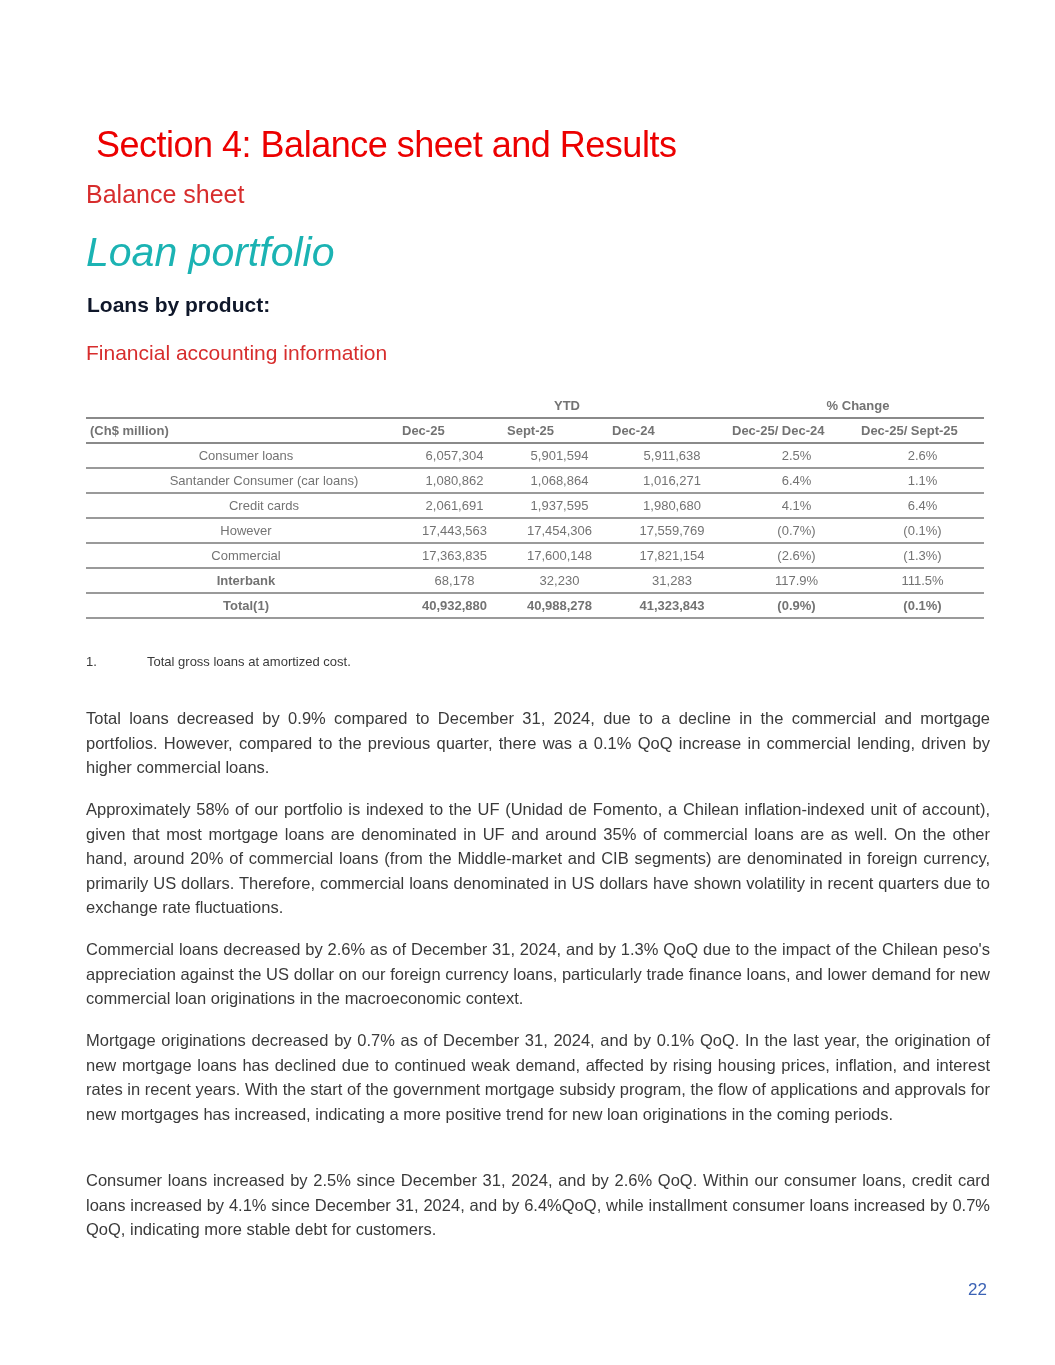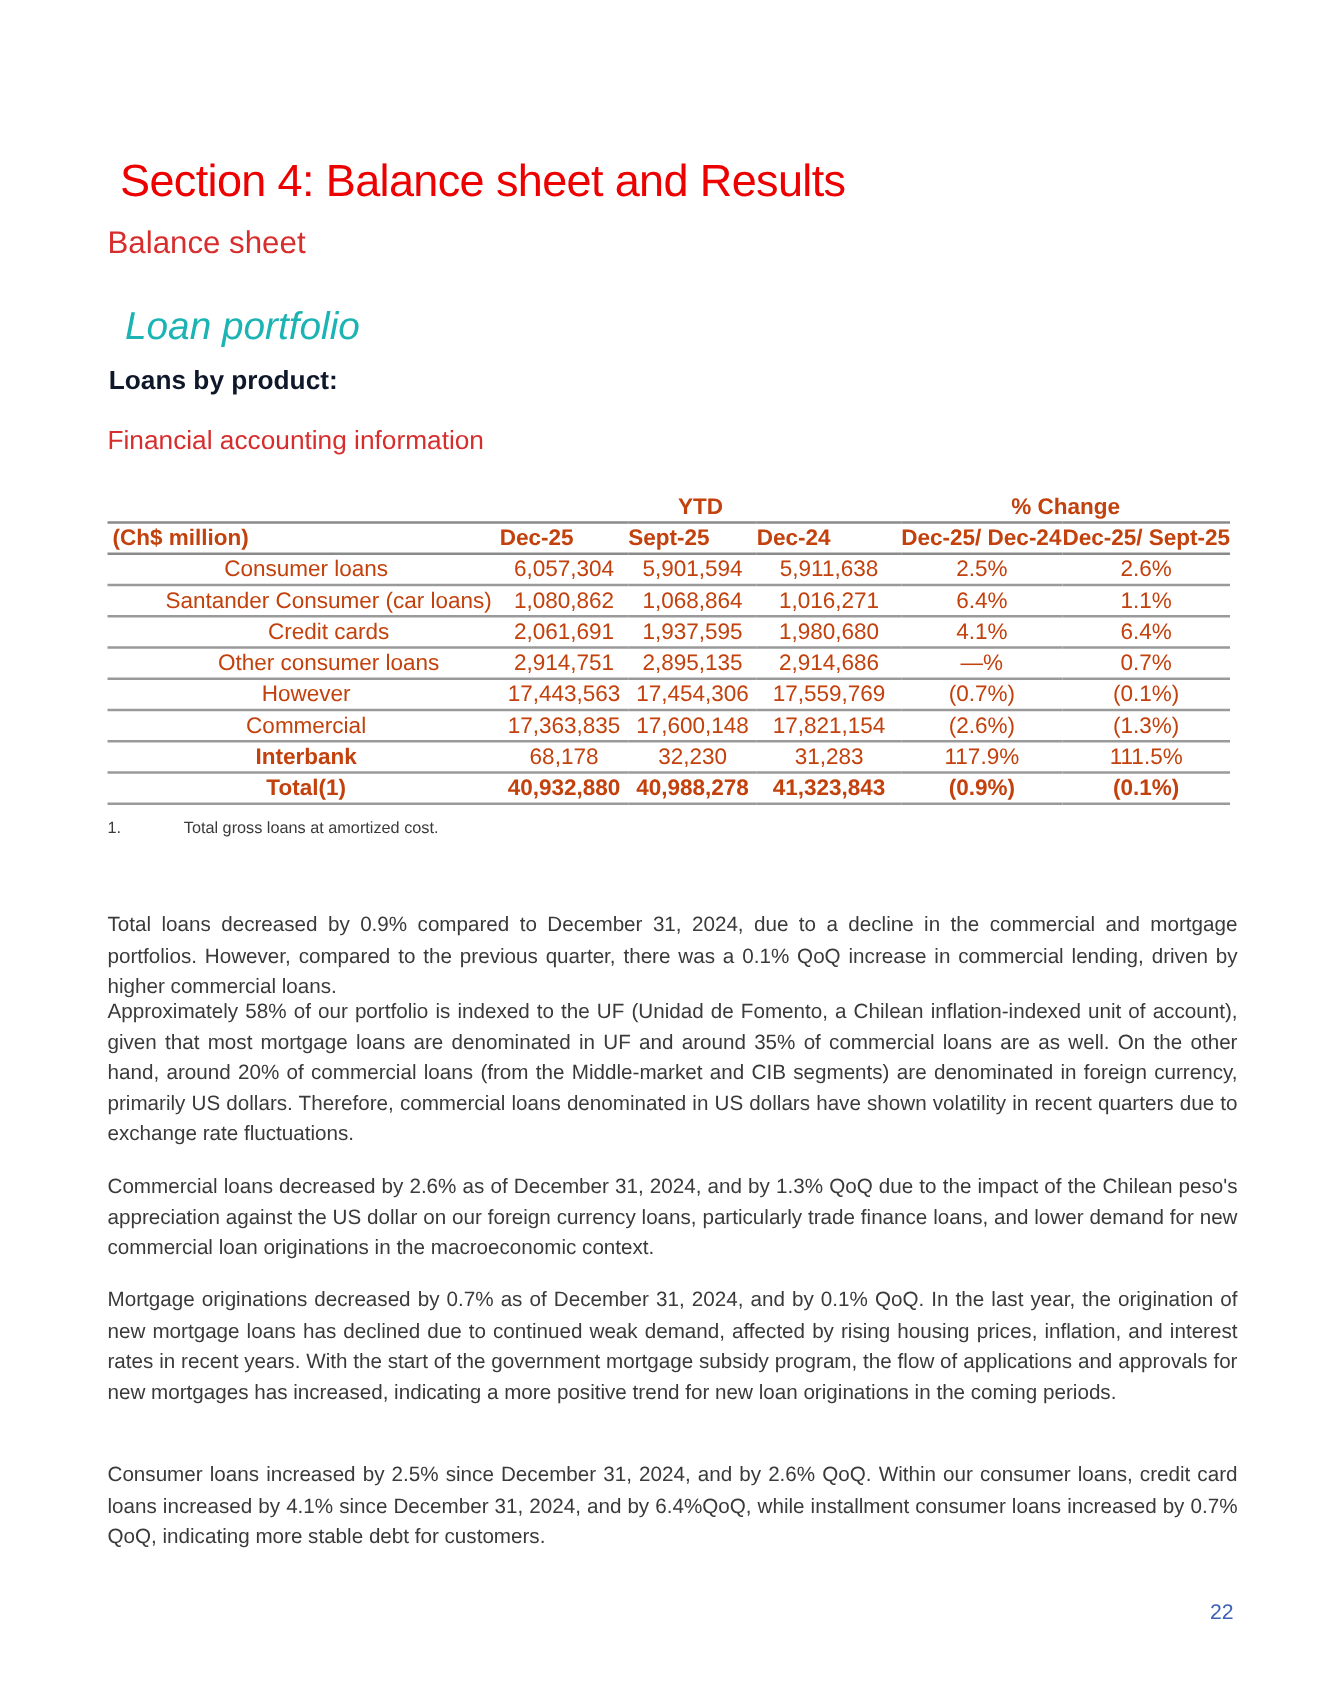--- a/index.html
+++ b/index.html
@@ -40,24 +40,24 @@
       margin: 0;
       font-weight: normal;
       font-size: 25px;
       color: #d72d2d;
       white-space: nowrap;
     }
     .h-loan {
       position: absolute;
       top: 229px;
       left: 0;
-      margin: 14px;
+      margin: 0;
       font-weight: normal;
       font-style: italic;
-      font-size: 31px;
+      font-size: 41px;
       color: #1bb3b3;
       white-space: nowrap;
     }
     .h-byproduct {
       position: absolute;
       top: 293px;
       left: 1px;
       margin: 0;
       font-weight: bold;
       font-size: 21px;
@@ -75,22 +75,22 @@
       white-space: nowrap;
     }
 
     
     .tbl {
       position: absolute;
       top: 394px;
       left: 0;
       width: 898px;
       border-collapse: collapse;
-      font-size: 18px;
-      color: #c2410c;
+      font-size: 13px;
+      color: #737373;
     }
     .tbl td, .tbl th {
       padding: 0;
       height: 23px;
       line-height: 23px;
       white-space: nowrap;
     }
     .tbl .group-row th {
       height: 22px;
       font-weight: bold;
@@ -149,21 +149,21 @@
     .para {
       position: absolute;
       left: 0;
       width: 904px;
       margin: 0;
       font-size: 16.5px;
       line-height: 24.5px;
       text-align: justify;
       color: #3a3a3a;
     }
-    .p1 { top: 706px; margin-top: 22px; }
+    .p1 { top: 706px; }
     .p2 { top: 797px; }
     .p3 { top: 937px; }
     .p4 { top: 1028px; }
     .p5 { top: 1168px; }
 
     .page-num {
       position: absolute;
       top: 1280px;
       left: 968px;
       font-size: 17px;
@@ -224,28 +224,20 @@
       </tr>
       <tr class="data-row">
         <td class="label indent">Credit cards</td>
         <td>2,061,691</td>
         <td>1,937,595</td>
         <td>1,980,680</td>
         <td>4.1%</td>
         <td>6.4%</td>
       </tr>
       <tr class="data-row">
-        <td class="label indent">Other consumer loans</td>
-        <td>2,914,751</td>
-        <td>2,895,135</td>
-        <td>2,914,686</td>
-        <td>—%</td>
-        <td>0.7%</td>
-      </tr>
-      <tr class="data-row">
         <td class="label">However</td>
         <td>17,443,563</td>
         <td>17,454,306</td>
         <td>17,559,769</td>
         <td>(0.7%)</td>
         <td>(0.1%)</td>
       </tr>
       <tr class="data-row">
         <td class="label">Commercial</td>
         <td>17,363,835</td>

